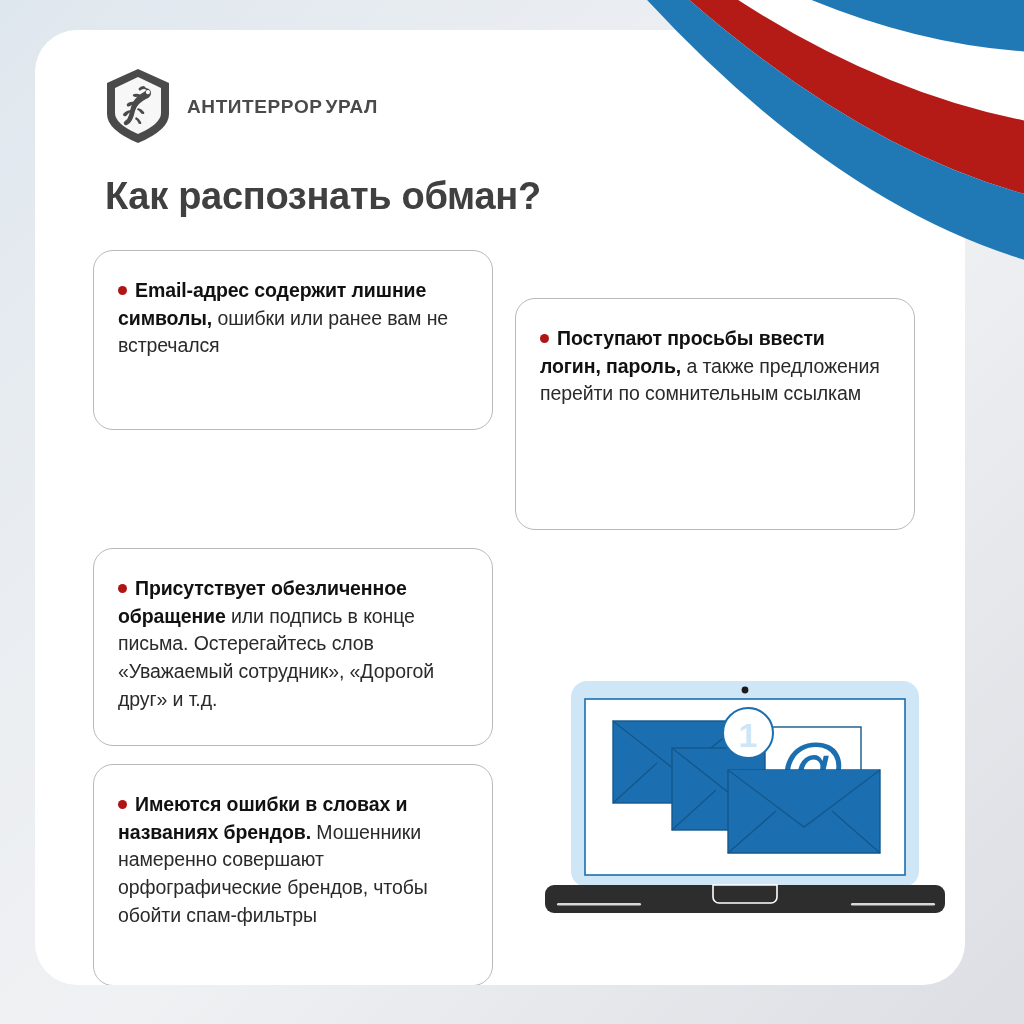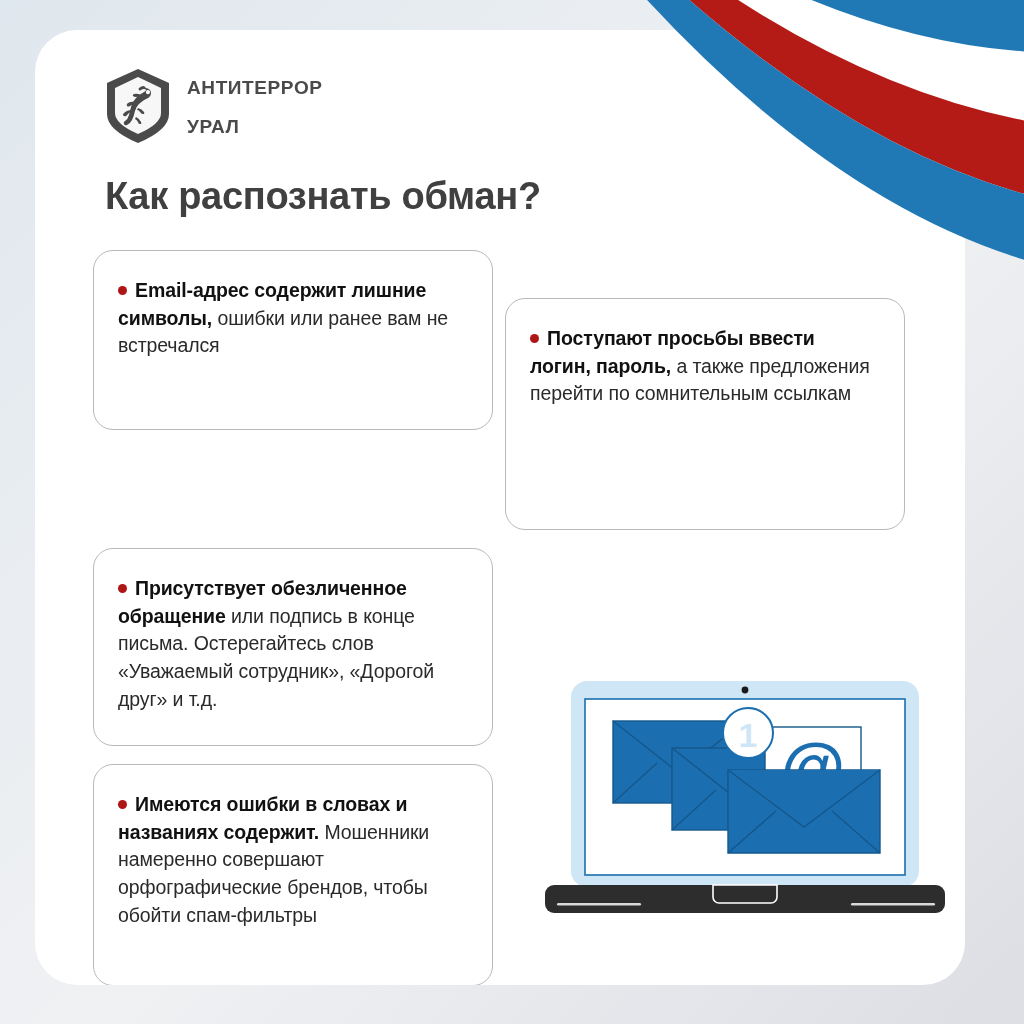--- a/index.html
+++ b/index.html
@@ -48,22 +48,22 @@
     position: absolute;
     left: 70px;
     top: 38px;
     display: flex;
     align-items: center;
     gap: 16px;
   }
   #logo-mark { width: 66px; height: 76px; display: block; }
   #logo-text {
     display: flex;
-    flex-direction: column;
-    gap: 18px;
+    flex-direction: row;
+    gap: 3px;
     padding-top: 2px;
   }
   #logo-text .l1, #logo-text .l2 {
     font-size: 19px;
     font-weight: 700;
     letter-spacing: 0.6px;
     color: #4a4a4a;
     line-height: 1.12;
   }
 
@@ -79,21 +79,21 @@
   }
 
   
   #tips {
     position: absolute;
     left: 58px;
     top: 220px;
     width: 822px;
   }
 
-  .tip-row { display: flex; gap: 12px; margin-bottom: 18px; }
+  .tip-row { display: flex; gap: 22px; margin-bottom: 18px; }
 
   .tip {
     border: 1.4px solid #b9b9b9;
     border-radius: 20px;
     background: #ffffff;
     padding: 26px 26px 24px 24px;
     width: 400px;
     position: relative;
   }
 
@@ -181,21 +181,21 @@
         <div class="tip t3">
           <div class="tip-text">
             <span class="bullet"></span><b>Присутствует обезличенное обращение</b><span> или подпись в конце письма. Остерегайтесь слов «Уважаемый сотрудник», «Дорогой друг» и т.д.</span>
           </div>
         </div>
       </div>
 
       <div class="tip-row">
         <div class="tip t5">
           <div class="tip-text">
-            <span class="bullet"></span><b>Имеются ошибки в словах и названиях содержит.</b><span> Мошенники намеренно совершают орфографические брендов, чтобы обойти спам-фильтры</span>
+            <span class="bullet"></span><b>Имеются ошибки в словах и названиях брендов.</b><span> Мошенники намеренно совершают орфографические брендов, чтобы обойти спам-фильтры</span>
           </div>
         </div>
         <div class="tip-spacer"></div>
       </div>
 
     </div>
 
     <svg id="laptop" viewBox="0 0 420 255">
 
       <rect x="36" y="6" width="348" height="206" rx="16" fill="#CFE6F7"></rect>

